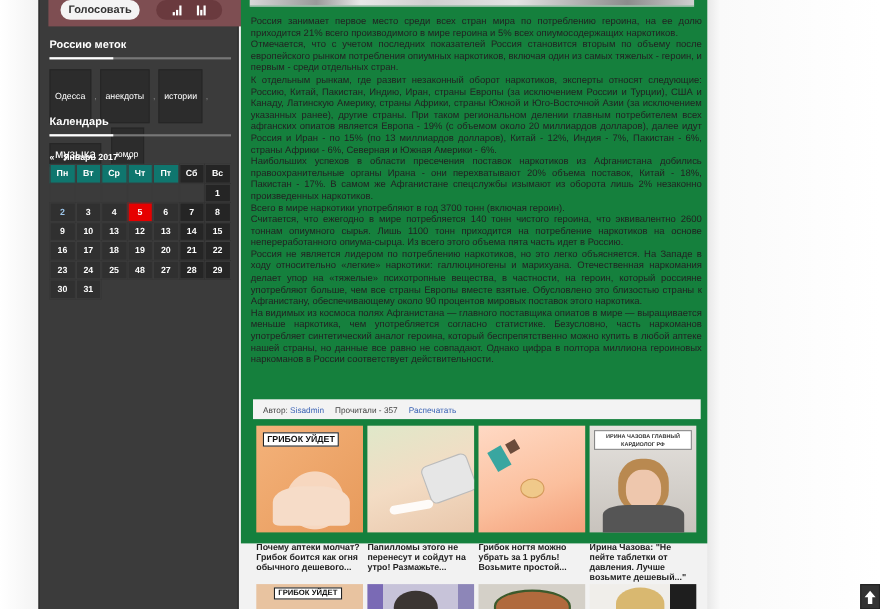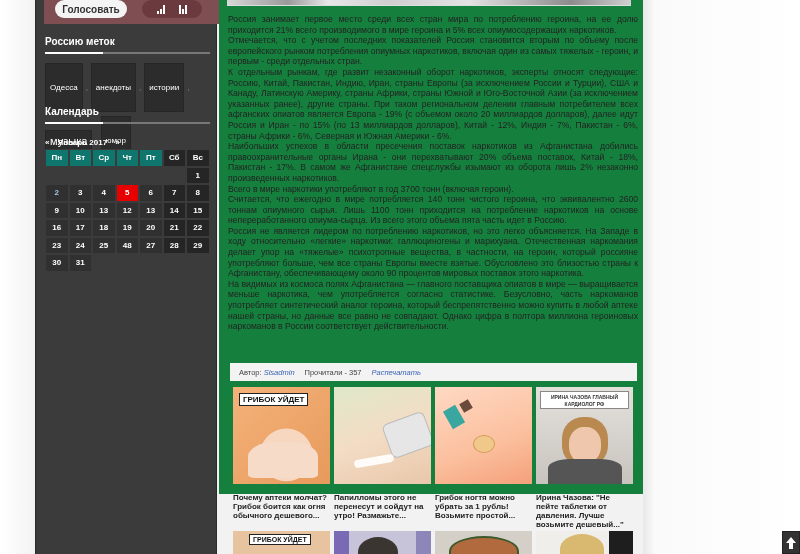--- a/index.html
+++ b/index.html
@@ -96,21 +96,21 @@
     font-size: 8.6px; line-height: 10.6px; color: #222;
     text-align: justify;
   }
   .article p { margin: 0; }
   .meta-bar {
     position: absolute; left: 11px; top: 363px; width: 407px; height: 18px;
     background: #f3f3f3;
     font-size: 7.5px; color: #444;
     display: flex; align-items: center; padding-left: 9px; gap: 10px;
   }
-  .meta-bar a { color: #3b63b5; text-decoration: none; cursor: pointer; font-style: italic; }
+  .meta-bar a { color: #3b63b5; text-decoration: none; cursor: pointer; }
   .ads {
     position: absolute; left: 14px; top: 387px; width: 400px;
     display: grid; grid-template-columns: repeat(4, 97px); column-gap: 4px;
   }
   .ad { cursor: pointer; }
   .ad-img { width: 97px; height: 97px; position: relative; overflow: hidden; }
   .ad-title {
     margin-top: 9px; font-size: 8px; line-height: 9px; font-weight: bold; color: #222;
   }
   .ads2 {

